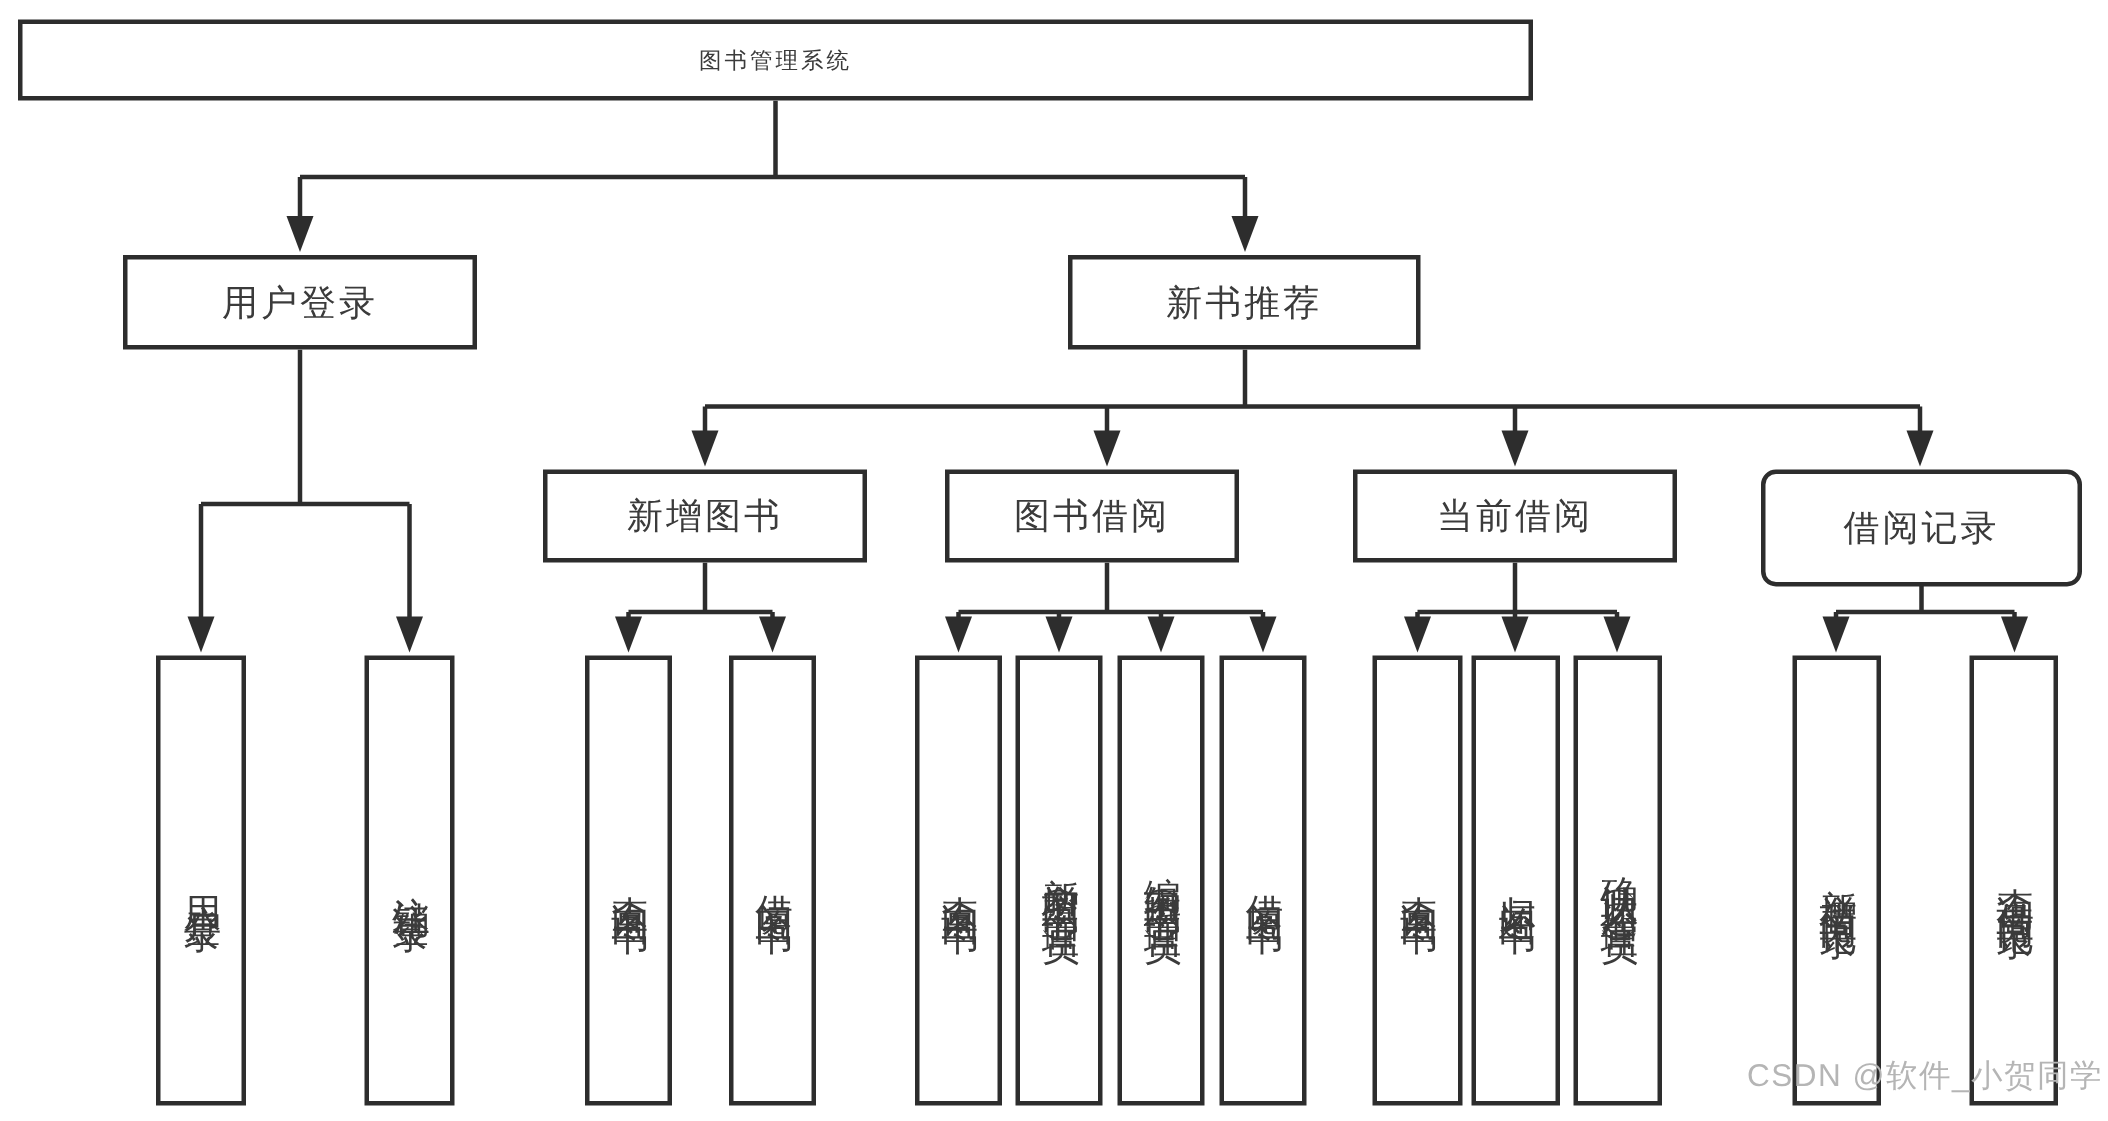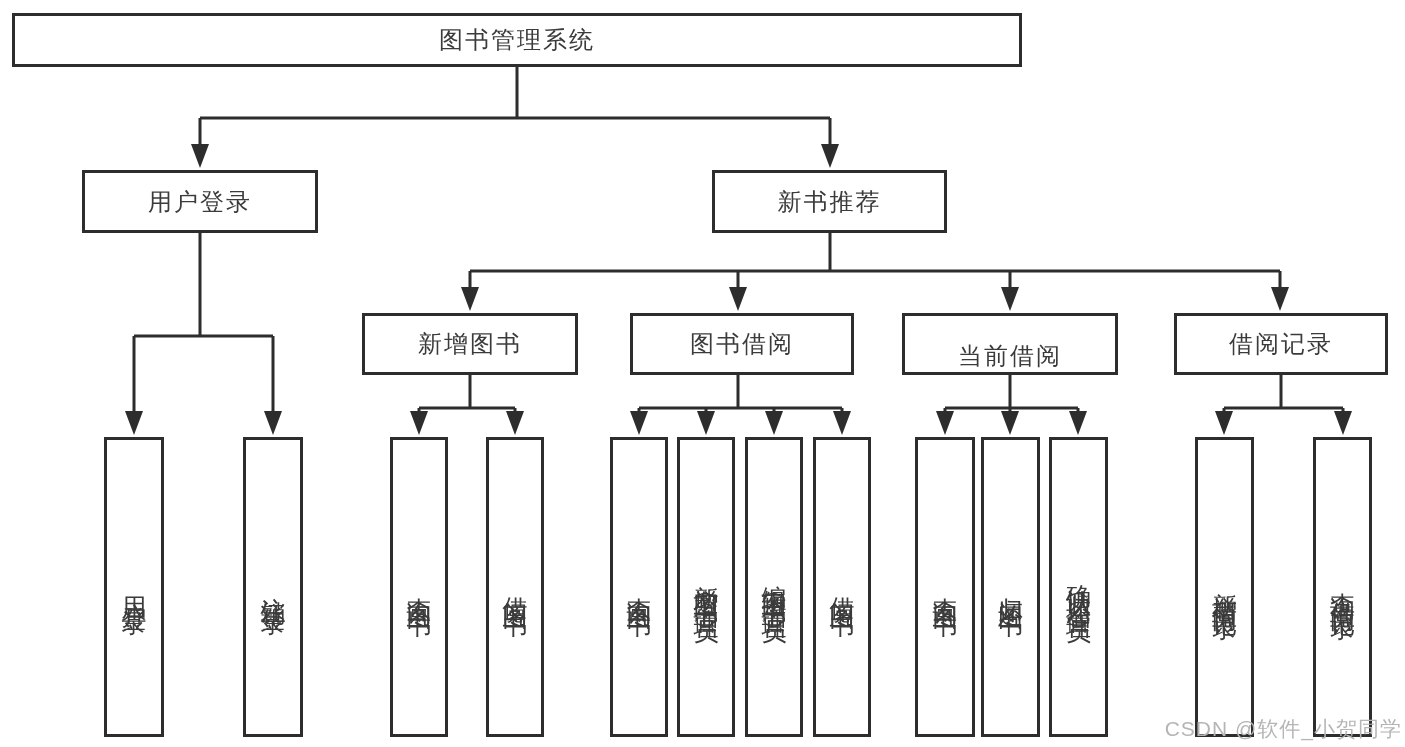--- a/index.html
+++ b/index.html
@@ -25,33 +25,33 @@
     align-items: center;
     justify-content: center;
     color: #3b3b3b;
     z-index: 1;
   }
   .box.h .lbl {
     font-size: 24px;
     letter-spacing: 2px;
     white-space: nowrap;
   }
-  .box.root .lbl { font-size: 24px; }
+  .box.root .lbl { font-size: 15px; }
   .box.v .lbl {
     writing-mode: vertical-rl;
     text-orientation: mixed;
     font-size: 25px;
     letter-spacing: 5px;
     line-height: 1;
     white-space: nowrap;
   }
   .watermark {
     position: absolute;
     right: 3px;
-    bottom: 4px;
+    bottom: 16px;
     z-index: 2;
     font-size: 21px;
     color: #b5b5b5;
     letter-spacing: 1px;
     white-space: nowrap;
   }
 </style>
 </head>
 <body>
 
@@ -104,27 +104,27 @@
   <div class="box h" style="left:82px; top:170px; width:236px; height:63px;">
     <span class="lbl">用户登录</span>
   </div>
   <div class="box h" style="left:712px; top:170px; width:235px; height:63px;">
     <span class="lbl">新书推荐</span>
   </div>
 
   <div class="box h" style="left:362px; top:313px; width:216px; height:62px;">
     <span class="lbl">新增图书</span>
   </div>
-  <div class="box h" style="left:630px; top:313px; width:224px; height:62px;">
+  <div class="box h" style="left:630px; top:313px; width:196px; height:62px;">
     <span class="lbl">图书借阅</span>
   </div>
-  <div class="box h" style="left:902px; top:313px; width:216px; height:62px;align-items:flex-end;">
+  <div class="box h" style="left:902px; top:313px; width:216px; height:62px;">
     <span class="lbl">当前借阅</span>
   </div>
-  <div class="box h" style="left:1174px; top:313px; width:214px; height:62px;">
+  <div class="box h" style="left:1174px; top:313px; width:214px; height:78px;border-radius:10px;">
     <span class="lbl">借阅记录</span>
   </div>
 
   <div class="box v" style="left:104px; top:437px; width:60px; height:300px;">
     <span class="lbl">用户登录</span>
   </div>
   <div class="box v" style="left:243px; top:437px; width:60px; height:300px;">
     <span class="lbl">注销登录</span>
   </div>
 

